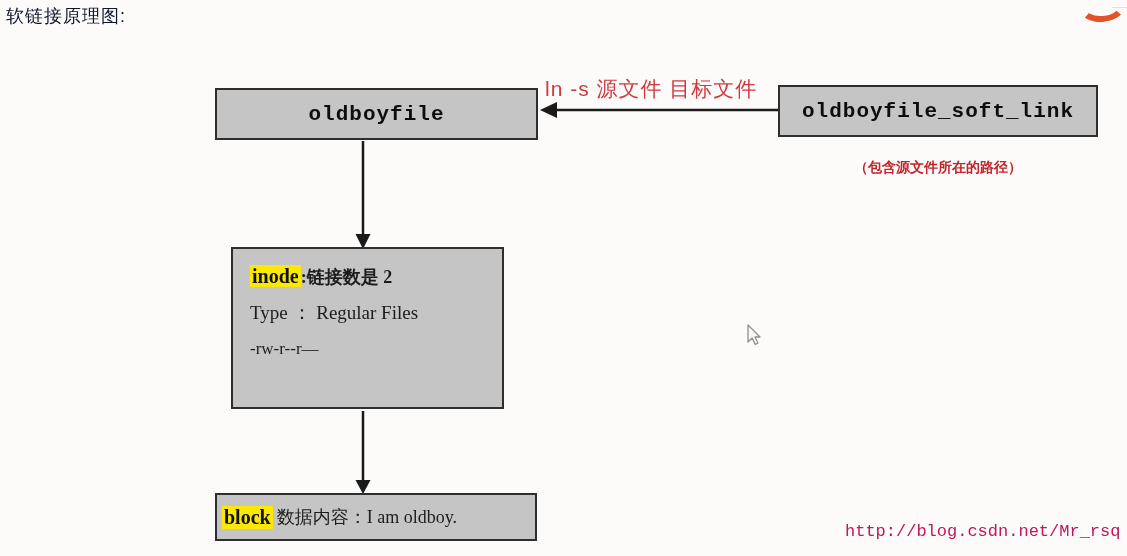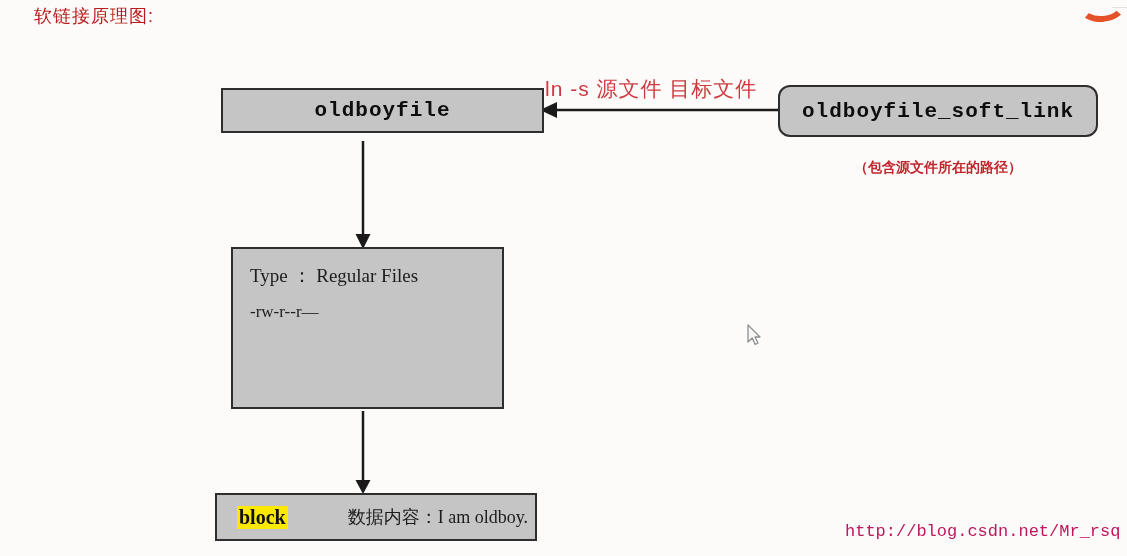--- a/index.html
+++ b/index.html
@@ -15,47 +15,46 @@
     background: #fcfbfa;
     overflow: hidden;
     margin: 0 auto;
   }
   .page-title {
     position: absolute;
     left: 6px;
     top: 4px;
     font-size: 18px;
     letter-spacing: 1px;
-    color: #b91c1c;
+    color: #0f172a;
     font-family: "Liberation Sans", sans-serif;
-    margin-left: 28px;
   }
   .box {
     position: absolute;
     background: #c5c5c5;
     border: 2px solid #2e2e2e;
     box-sizing: border-box;
     color: #111;
   }
   .node-label {
     font-family: "Liberation Mono", monospace;
     font-weight: bold;
     font-size: 21px;
     letter-spacing: 1px;
     color: #0d0d0d;
   }
   .source-box {
-    left: 221px; top: 88px;
-    width: 323px; height: 45px;
+    left: 215px; top: 88px;
+    width: 323px; height: 52px;
     display: flex; align-items: center; justify-content: center;
   }
   .link-box {
     left: 778px; top: 85px;
     width: 320px; height: 52px;
-    display: flex; align-items: center; justify-content: center; border-radius: 12px;
+    display: flex; align-items: center; justify-content: center;
   }
   .arrow-label {
     position: absolute;
     left: 545px; top: 75px;
     width: 235px;
     font-size: 21px;
     font-weight: normal;
     letter-spacing: 1px;
     color: #ce3a40;
     white-space: nowrap;
@@ -89,28 +88,27 @@
     font-family: "Liberation Serif", serif;
     font-weight: bold;
     font-size: 20px;
     padding: 0 2px;
     color: #111;
   }
   .block-box {
     left: 215px; top: 493px;
     width: 322px; height: 48px;
     display: flex; align-items: center;
-    padding-left: 20px;
+    padding-left: 5px;
     font-family: "Liberation Serif", serif;
     font-size: 18px;
     color: #1c1c1c;
     white-space: nowrap;
-    gap: 40px;
-  }
-  .block-rest { margin-left: 20px; }
+  }
+  .block-rest { margin-left: 4px; }
   .arrows {
     position: absolute;
     left: 0; top: 0;
     width: 1127px; height: 556px;
     pointer-events: none;
   }
   .watermark {
     position: absolute;
     left: 845px; top: 522px;
     font-family: "Liberation Mono", monospace;
@@ -171,20 +169,23 @@
 
   <div class="arrow-label">ln -s 源文件 目标文件</div>
 
   <div class="box link-box">
     <span class="node-label">oldboyfile_soft_link</span>
   </div>
 
   <div class="link-note">（包含源文件所在的路径）</div>
 
   <div class="box inode-box">
+    <div class="inode-line l1">
+      <span class="hl">inode</span><span>:链接数是 2</span>
+    </div>
     <div class="inode-line l2">Type ： Regular Files</div>
     <div class="inode-line l3">-rw-r--r—</div>
   </div>
 
   <div class="box block-box">
     <span class="hl">block</span>
     <span class="block-rest">数据内容：I am oldboy.</span>
   </div>
 
   <div class="watermark">http://blog.csdn.net/Mr_rsq</div>

